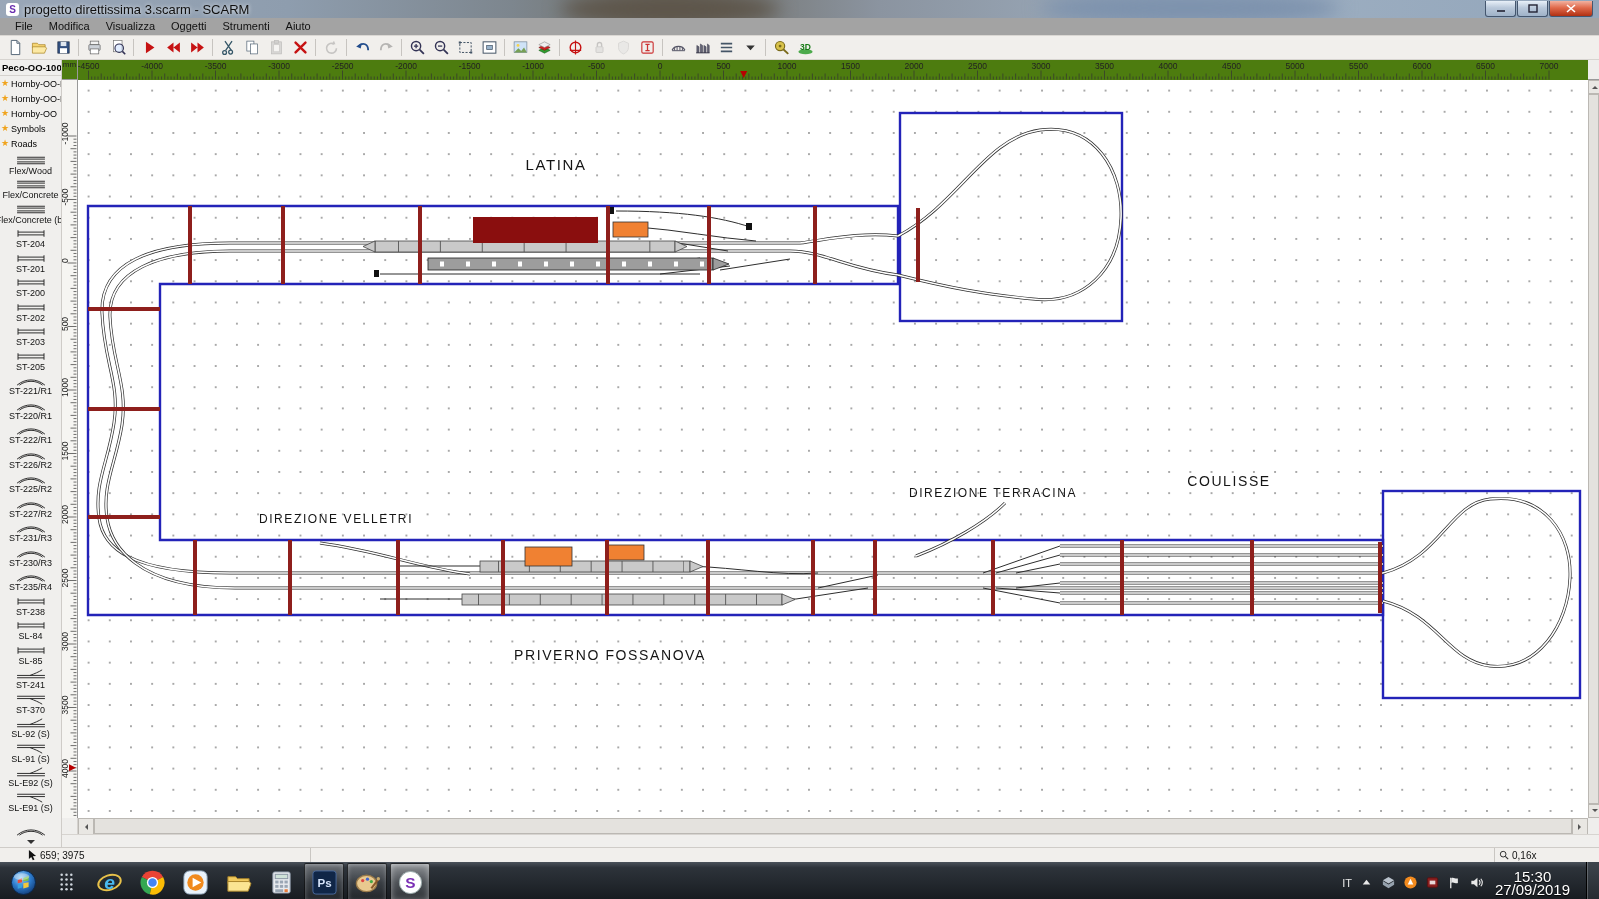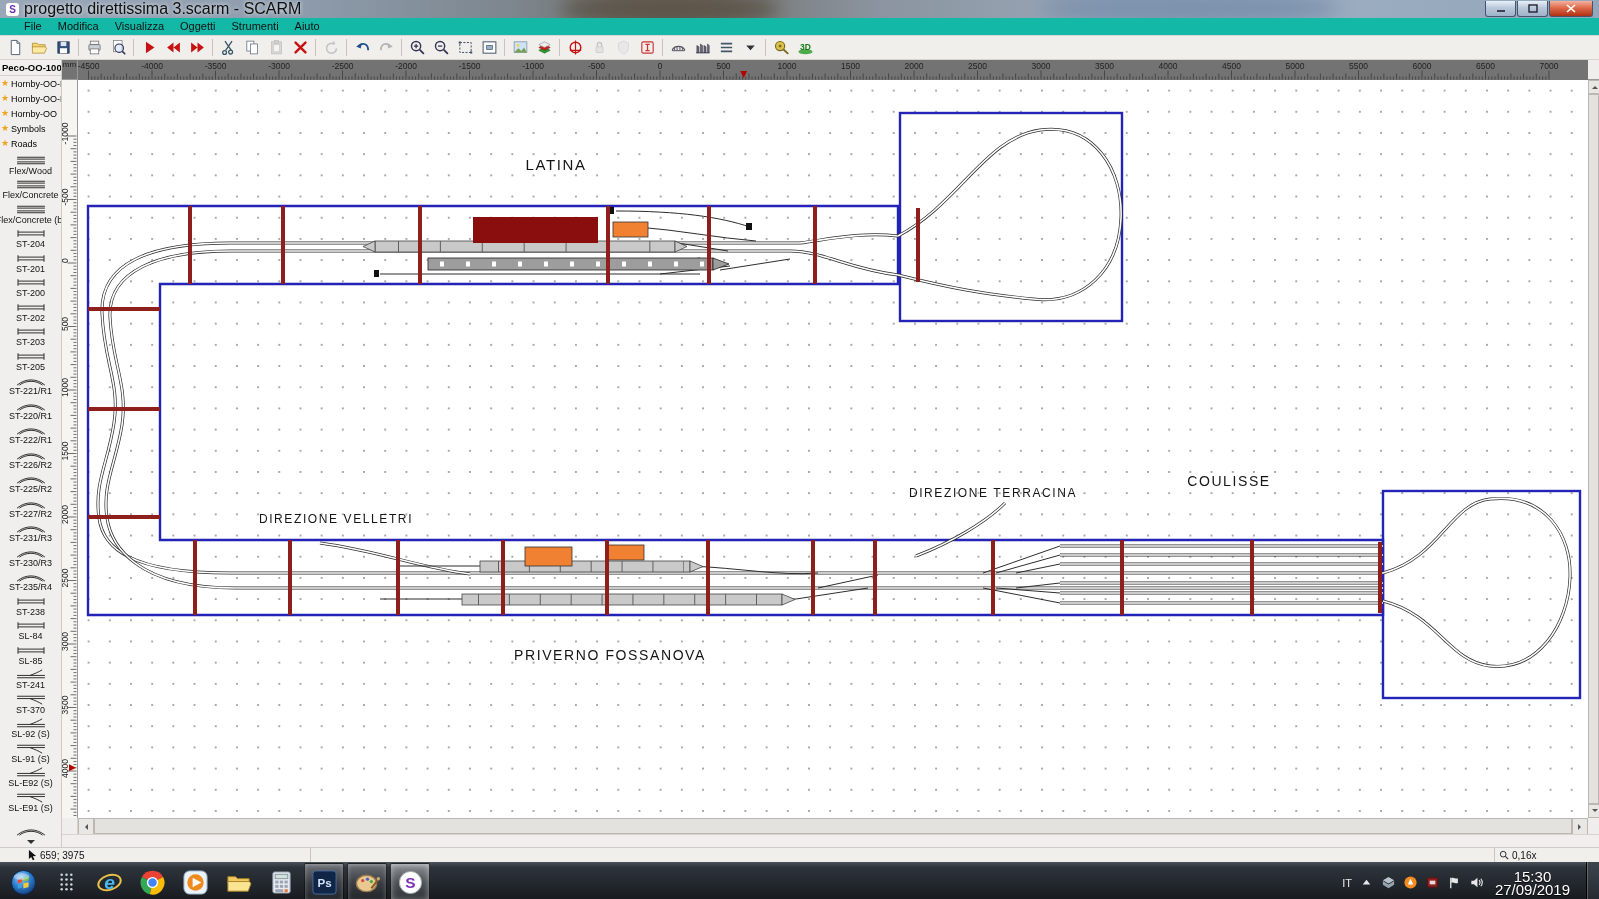--- a/index.html
+++ b/index.html
@@ -4,28 +4,28 @@
 <style>
   html,body{margin:0;padding:0;background:#444;}
   .app{position:relative;width:1599px;height:899px;overflow:hidden;
        font-family:"Liberation Sans",sans-serif;background:#f0efed;-webkit-font-smoothing:antialiased;}
   
   .titlebar{height:18px;position:relative;display:flex;align-items:center;padding:0 6px;gap:5px;
             background:linear-gradient(90deg,#9aa7b8 0%,#8e9dae 18%,#7d868e 32%,#6f6e66 42%,#8b94a0 55%,#9fb0c2 75%,#93a6bb 100%);overflow:hidden;}
   .tb-blob{position:absolute;border-radius:50%;filter:blur(9px);}
   .title-icon{width:13px;height:13px;background:#fff;border-radius:3px;color:#6a2fb0;font-weight:bold;
               font-size:10px;line-height:13px;text-align:center;z-index:2;}
-  .title-text{font-size:16px;color:#101010;z-index:2;text-shadow:0 0 4px rgba(255,255,255,.9);}
+  .title-text{font-size:13px;color:#101010;z-index:2;text-shadow:0 0 4px rgba(255,255,255,.9);}
   .winbtns{margin-left:auto;display:flex;z-index:2;}
   .wbtn{width:29px;height:15px;border:1px solid #44566e;border-top:none;display:flex;align-items:center;justify-content:center;
         background:linear-gradient(180deg,#e8f0f8,#b9c8da 45%,#9fb2c8);border-radius:0 0 3px 3px;margin-left:1px;}
   .wbtn.close{width:42px;background:linear-gradient(180deg,#f2b2a0,#e06a4c 45%,#b03012);}
   
-  .menubar{height:17px;background:#14b8a6;border-bottom:1px solid #dad7d3;display:flex;align-items:center;
-           font-size:11px;color:#111;padding-left:16px;}
+  .menubar{height:17px;background:#a3a3a3;border-bottom:1px solid #dad7d3;display:flex;align-items:center;
+           font-size:11px;color:#111;padding-left:7px;}
   .menu-item{padding:1px 8px 2px 8px;}
   .toolbar{height:23px;background:#f1efec;border-bottom:1px solid #d7d4d0;display:flex;align-items:center;padding:0 3px;}
   .tb{width:24px;height:21px;border:none;background:transparent;display:flex;align-items:center;justify-content:center;padding:0;}
   .tb svg{width:17px;height:17px;}
   .tb.disabled{opacity:.35;filter:grayscale(1);}
   .tb-sep{width:1px;height:17px;background:#c7c4c0;margin:0 3px;}
   
   .main{display:flex;height:787px;}
   .sidebar{width:63px;background:#f0efed;border-right:1px solid #cfccc8;display:flex;flex-direction:column;overflow:hidden;}
   .lib-select{height:15px;display:flex;align-items:center;font-size:9.5px;font-weight:bold;padding:0 2px;
@@ -33,21 +33,21 @@
   .lib-select .dd{margin-left:auto;width:0;height:0;border:3.5px solid transparent;border-top-color:#333;margin-top:3px;}
   .lib-item{height:15px;display:flex;align-items:center;gap:2px;padding-left:1px;font-size:9px;white-space:nowrap;overflow:hidden;}
   .star{color:#f0a31c;font-size:9px;line-height:9px;}
   .part-item{height:24.5px;display:flex;flex-direction:column;align-items:center;justify-content:flex-end;}
   .part-item svg{width:38px;height:13px;flex:none;}
   .part-label{font-size:9px;line-height:9px;color:#111;white-space:nowrap;}
   .sb-scroll-down{height:10px;display:flex;align-items:center;justify-content:center;}
   .tri-d{width:0;height:0;border:4px solid transparent;border-top-color:#333;margin-top:4px;}
   
   .workarea{flex:1;display:flex;flex-direction:column;}
-  .ruler-row{height:20px;display:flex;background:#737373;}
+  .ruler-row{height:20px;display:flex;background:#4d7c0f;}
   .ruler-corner{width:15px;border-right:1px solid #999;border-bottom:1px solid #999;font-size:8px;color:#222;
                 display:flex;justify-content:center;align-items:flex-start;}
   #hruler{width:1510px;height:20px;border-bottom:1px solid #999;}
   .ruler-fill{flex:1;border-bottom:1px solid #999;background:#efeeec;}
   .canvas-row{display:flex;height:738px;}
   #vruler{width:15px;height:738px;border-right:1px solid #999;background:#f6f5f2;}
   .canvas{width:1510px;height:738px;background:#fff;position:relative;
           background-image:radial-gradient(circle,#a8a8a8 .8px,transparent .95px);background-size:21.2px 21.2px;}
   .plan{position:absolute;left:0;top:0;width:1510px;height:738px;}
   .rt{stroke:#333;stroke-width:.7;}

